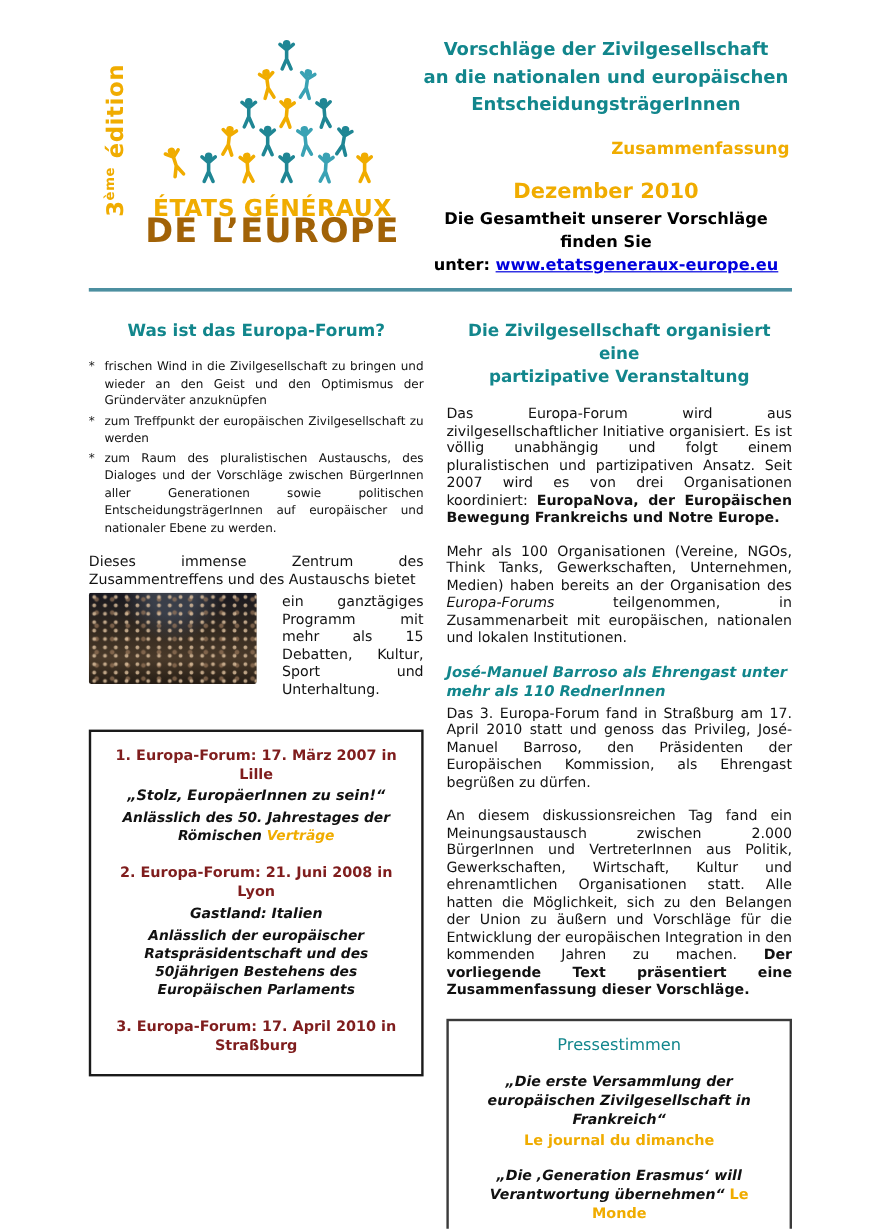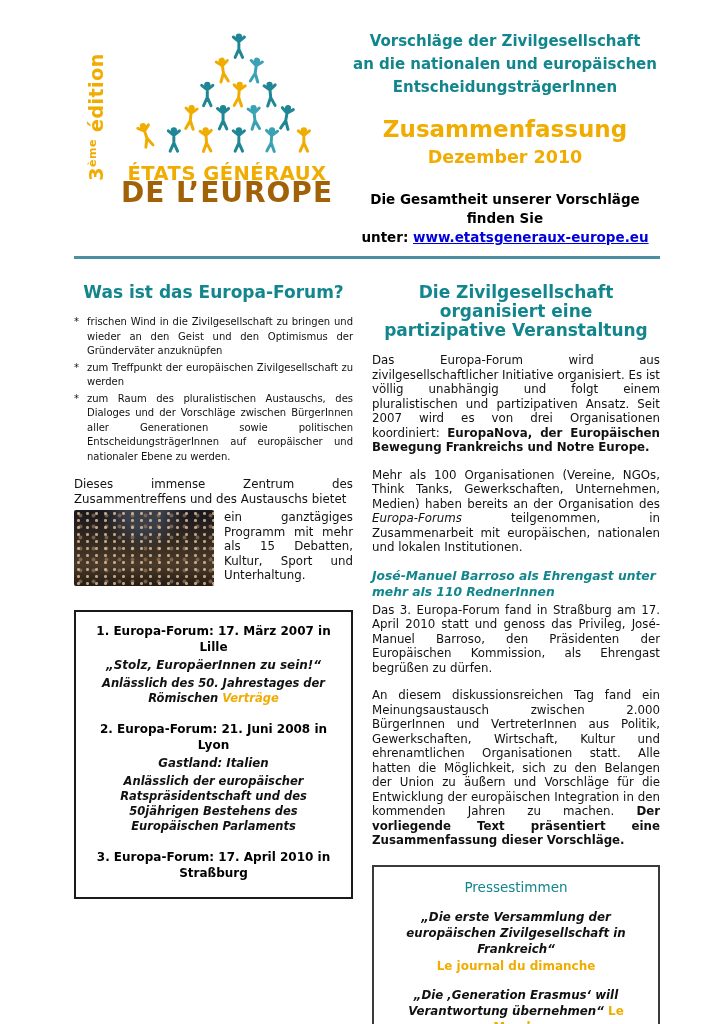--- a/index.html
+++ b/index.html
@@ -19,58 +19,58 @@
   }
   .edition sup{font-size:11px;}
   .logo-art{position:absolute;left:58px;top:-2px;width:210px;height:130px;}
   .logo-text1{position:absolute;left:38px;top:136px;width:230px;text-align:center;
     color:#F0AC00;font-weight:bold;font-size:19.5px;letter-spacing:.5px;white-space:nowrap;}
   .logo-text2{position:absolute;left:38px;top:150px;width:230px;text-align:center;
     color:#a16207;font-weight:bold;font-size:28px;letter-spacing:1px;white-space:nowrap;}
 
   .head-right{flex:1;text-align:center;padding-top:4px;margin-left:10px;}
   .doc-title{color:#12868C;font-weight:bold;font-size:15px;line-height:23px;}
-  .subtitle1{color:#F0AC00;font-weight:bold;font-size:23px;margin-top:17px;}
-  .subtitle2{color:#F0AC00;font-weight:bold;font-size:17.5px;margin-top:5px;}
-  .find-text{margin-top:23px;font-weight:bold;font-size:13.5px;line-height:19px;color:#000;}
+  .subtitle1{color:#F0AC00;font-weight:bold;font-size:14px;margin-top:17px;text-align:right;}
+  .subtitle2{color:#F0AC00;font-weight:bold;font-size:17.5px;margin-top:18px;}
+  .find-text{margin-top:4px;font-weight:bold;font-size:13.5px;line-height:19px;color:#000;}
   .find-text a{color:#0000DD;font-weight:bold;}
 
   .divider{height:3px;background:#4C8FA0;margin-top:9px;width:586px;}
 
   
   .columns{display:flex;gap:19px;margin-top:24px;}
   .col-left{width:279px;flex:none;}
   .col-right{width:288px;flex:none;}
 
-  h2.sect{color:#12868C;font-weight:bold;font-size:17px;line-height:19px;text-align:center;margin:0 0 13px;}
+  h2.sect{color:#12868C;font-weight:bold;font-size:14px;line-height:19px;text-align:center;margin:0 0 13px;}
   h3.sub{color:#12868C;font-weight:bold;font-size:12.3px;line-height:16px;text-align:left;margin:0 0 3px;font-style:italic;}
   p.body{font-size:11.8px;line-height:14.5px;text-align:justify;margin:0 0 13px;}
   p.body strong{font-weight:bold;}
 
   ul.bullets{list-style:none;margin:0 0 13px;padding:0 0 0 13px;}
   ul.bullets li{position:relative;font-size:10px;line-height:14.5px;text-align:justify;margin-bottom:2px;}
   ul.bullets li::before{content:"*";position:absolute;left:-13px;top:0;}
 
-  .photo-row{display:flex;gap:10px;margin:0 0 14px;}
+  .photo-row{display:flex;gap:21px;margin:0 0 14px;}
   .photo{
     width:140px;height:76px;flex:none;border-radius:2px;
     background-image:
       radial-gradient(circle, rgba(225,195,160,.8) 0 1.1px, transparent 2px),
       radial-gradient(circle, rgba(160,125,95,.65) 0 1.4px, transparent 2.4px),
       radial-gradient(circle at 50% 0%, #3a3f4a 0 18%, transparent 40%),
       linear-gradient(180deg,#181820 0%,#33291f 40%,#4a3a2a 72%,#241c14 100%);
     background-size:9px 7px,13px 11px,100% 100%,100% 100%;
   }
   .photo-row p{flex:1;}
 
   .event-box{border:2px solid #1a1a1a;padding:11px 8px 14px;text-align:center;margin-top:3px;}
   .box-title{color:#12868C;font-weight:bold;font-size:14.5px;margin-bottom:13px;}
   .event{margin-bottom:15px;}
   .event:last-child{margin-bottom:0;}
-  .ev-title{color:#000000;font-weight:bold;font-size:12px;line-height:16px;margin-bottom:2px;}
+  .ev-title{color:#7f1d1d;font-weight:bold;font-size:12px;line-height:16px;margin-bottom:2px;}
   .ev-motto{font-weight:bold;font-style:italic;font-size:12px;line-height:16px;margin-bottom:3px;}
   .ev-gast{font-weight:bold;font-size:11.8px;line-height:16px;margin-bottom:3px;}
   .ev-note{font-weight:bold;font-size:11.5px;line-height:15px;}
   .italicize{font-style:italic;}
   .yellow{color:#F0AC00;}
 
   .press-box{border:2px solid #3a3a3a;padding:12px 10px 14px;text-align:center;margin-top:17px;}
   .press-title{color:#12868C;font-weight:normal;font-size:13.5px;margin-bottom:14px;}
   .quote{font-weight:bold;font-style:italic;font-size:11.8px;line-height:16px;margin:0 0 2px;}
   .source{color:#F0AC00;font-weight:bold;font-size:12px;margin:0 0 14px;}

